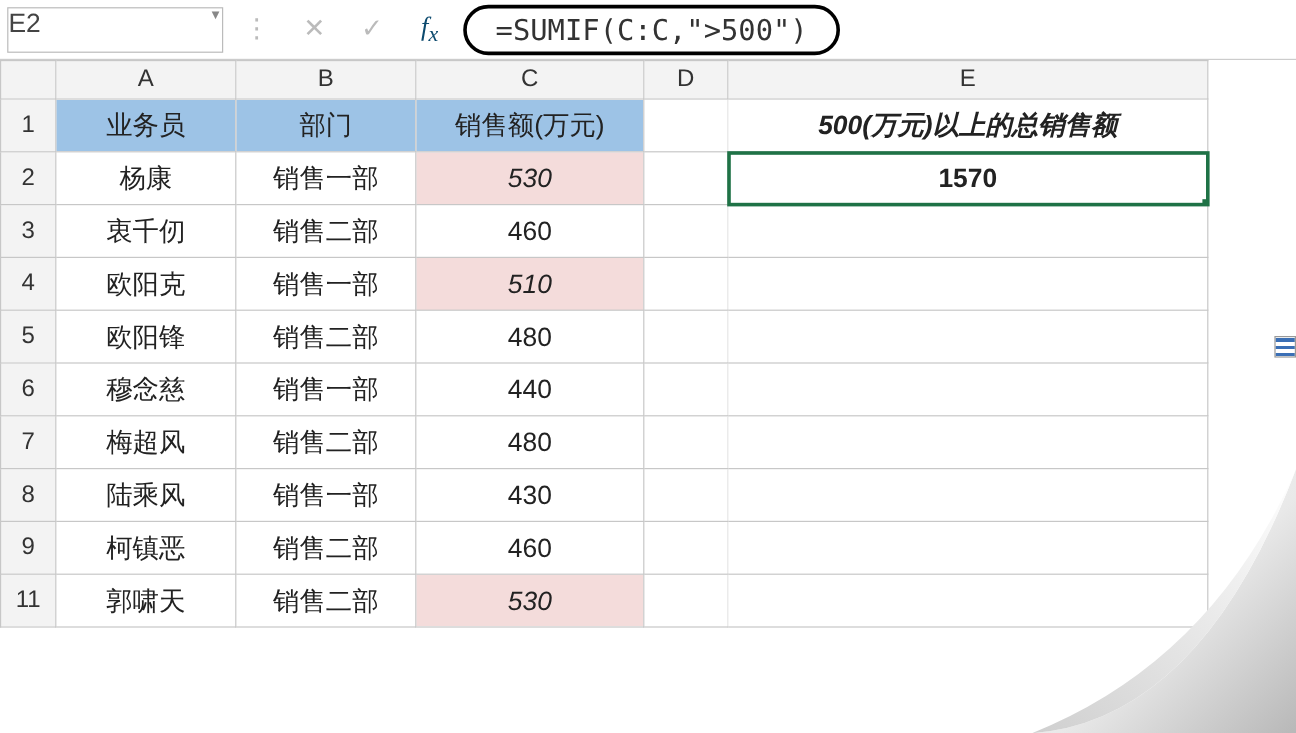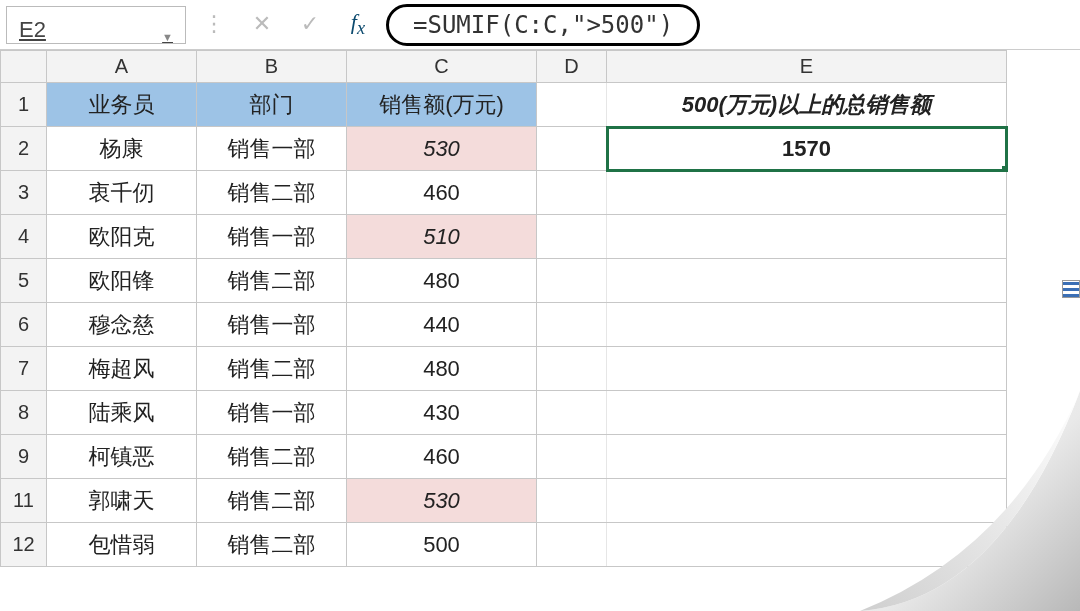--- a/index.html
+++ b/index.html
@@ -19,27 +19,26 @@
       height: 50px;
       border-bottom: 1px solid #ccc;
       padding: 4px 6px;
       gap: 8px;
     }
     .name-box {
       width: 180px;
       height: 38px;
       border: 1px solid #bbb;
       display: flex;
-      align-items: flex-end;
-      padding: 0 12px;
+      align-items: flex-start;
+      padding: 0 0;
       font-size: 22px;
       color: #444;
       position: relative;
       background: #fff;
-      text-decoration: underline;
     }
     .name-box-dropdown {
       margin-left: auto;
       color: #888;
       font-size: 11px;
     }
     .fb-icons {
       display: flex;
       align-items: center;
       gap: 24px;
@@ -271,28 +270,20 @@
           <td class="blank"></td>
         </tr>
         <tr>
           <th class="rowhdr">11</th>
           <td>郭啸天</td>
           <td>销售二部</td>
           <td class="pink">530</td>
           <td class="blank no-right"></td>
           <td class="blank"></td>
         </tr>
-        <tr>
-          <th class="rowhdr">12</th>
-          <td>包惜弱</td>
-          <td>销售二部</td>
-          <td>500</td>
-          <td class="blank no-right"></td>
-          <td class="blank"></td>
-        </tr>
       </tbody>
   </table>
   <div class="scroll-hint"></div>
 </div>
 
 <svg class="page-curl" viewBox="0 0 220 220">
   <defs>
     <linearGradient id="g1" x1="0" y1="0" x2="1" y2="1">
       <stop offset="0%" stop-color="#ffffff"></stop>
       <stop offset="55%" stop-color="#e9e9e9"></stop>

